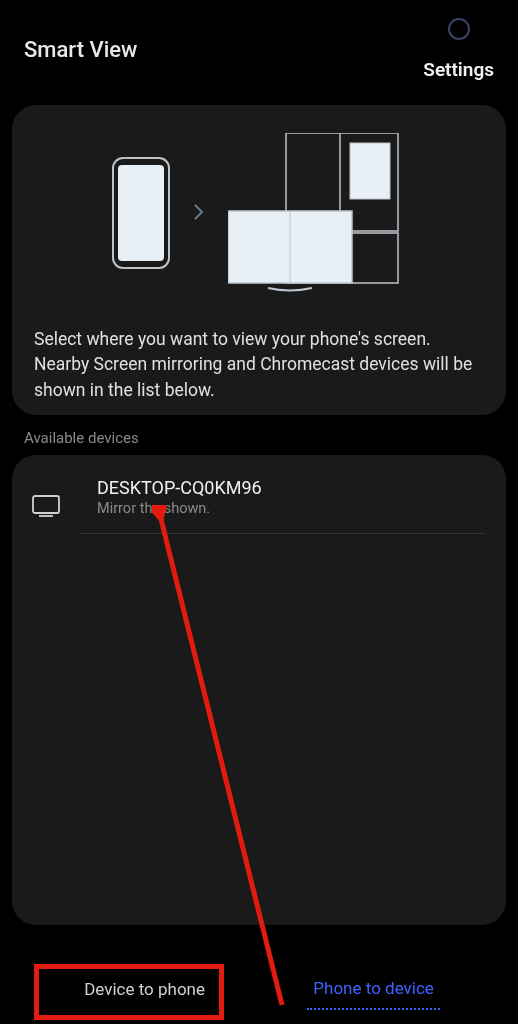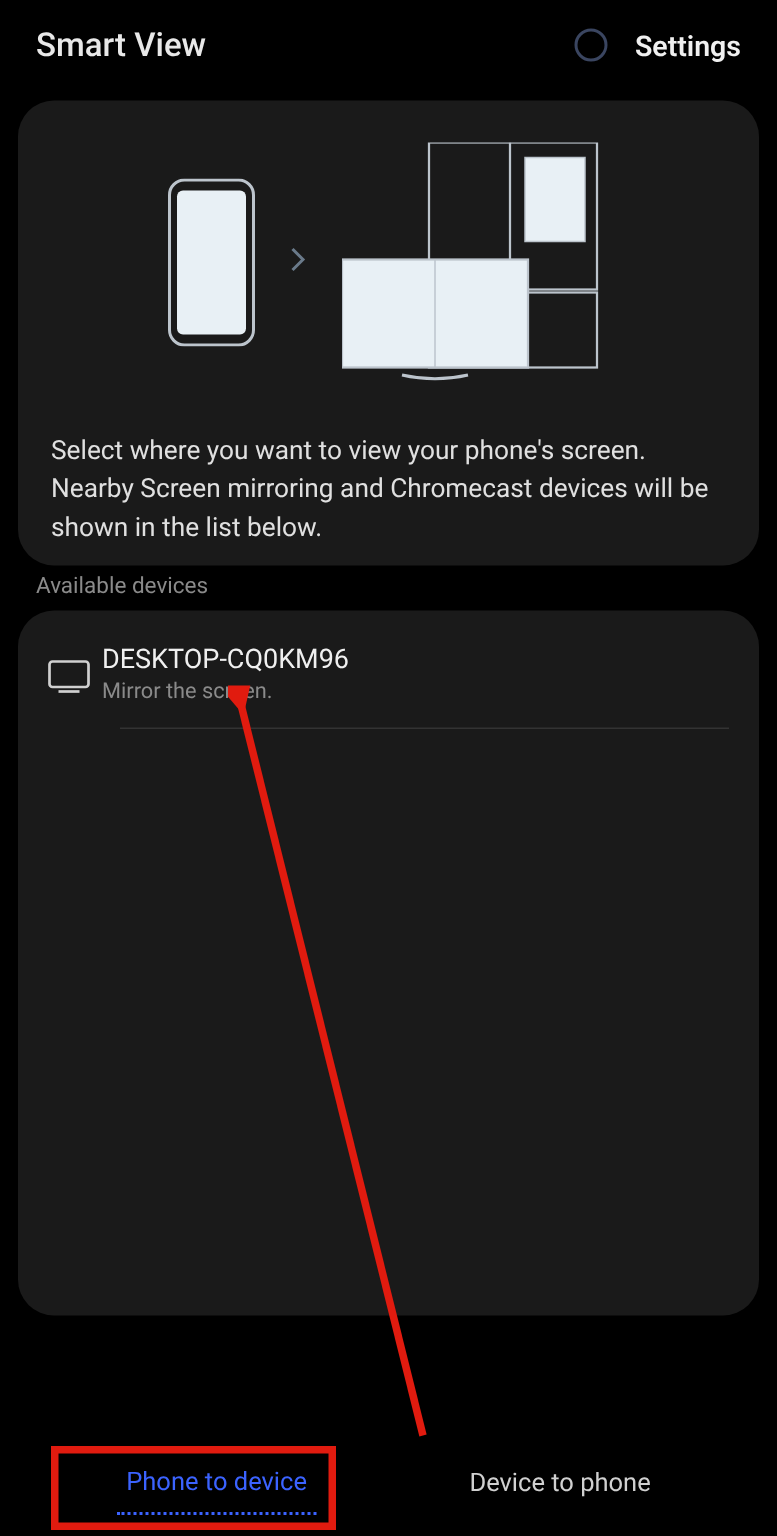--- a/index.html
+++ b/index.html
@@ -19,22 +19,23 @@
       padding: 18px 24px 14px 24px;
       gap: 28px;
     }
     .header-title {
       font-size: 22px;
       font-weight: 500;
       color: #e8e8e8;
     }
     .header-right {
       display: flex;
-      align-items: flex-start;
+      align-items: center;
       gap: 18px;
+      flex-direction: column;
     }
     .spinner-icon {
       width: 22px;
       height: 22px;
       border: 2px solid #3a4560;
       border-radius: 50%;
     }
     .settings-label {
       font-size: 19px;
       font-weight: 600;
@@ -64,36 +65,36 @@
     .devices-svg {
       width: 178px;
       height: 160px;
     }
     .description {
       font-size: 17.5px;
       line-height: 1.45;
       color: #e0e0e0;
     }
     .section-label {
-      margin: 4px 24px 8px 24px;
+      margin: 14px 24px 8px 24px;
       font-size: 15px;
       color: #8a8a8a;
     }
     .device-list {
       margin: 0 12px;
       background: #1a1a1a;
       border-radius: 24px;
       padding: 14px 20px 0 20px;
       height: 470px;
       position: relative;
     }
     .device-row {
       display: flex;
-      align-items: center;
-      gap: 8px;
+      align-items: flex-end;
+      gap: 37px;
       padding: 8px 0 16px 0;
     }
     .device-icon {
       width: 28px;
       height: 22px;
       margin-top: 4px;
       flex-shrink: 0;
     }
     .device-text { flex: 1; }
     .device-name {
@@ -187,33 +188,33 @@
 <div class="section-label">Available devices</div>
 
 <div class="device-list">
   <div class="device-row">
     <svg class="device-icon" viewBox="0 0 28 22">
       <rect x="1" y="1" width="26" height="17" rx="2" fill="none" stroke="#d0d0d0" stroke-width="1.8"></rect>
       <line x1="7" y1="21" x2="21" y2="21" stroke="#d0d0d0" stroke-width="1.8"></line>
     </svg>
     <div class="device-text">
       <div class="device-name">DESKTOP-CQ0KM96</div>
-      <div class="device-sub">Mirror the screen.</div>
+      <div class="device-sub">Mirror the shown.</div>
     </div>
   </div>
   <div class="device-divider"></div>
 
   <svg class="arrow-annot" width="160" height="520" viewBox="0 0 160 520">
     <defs>
       <marker id="ah" markerWidth="10" markerHeight="10" refX="2" refY="5" orient="auto">
         <path d="M0,5 L10,0 L10,10 Z" fill="#e11b0f"></path>
       </marker>
     </defs>
     <line x1="130" y1="500" x2="8" y2="10" stroke="#e11b0f" stroke-width="5" marker-end="url(#ah)"></line>
   </svg>
 </div>
 
 <div class="bottom-tabs">
+  <div class="tab tab-inactive">Device to phone</div>
   <div class="tab tab-active">Phone to device</div>
-  <div class="tab tab-inactive">Device to phone</div>
 </div>
 
 <div class="highlight-box"></div>
 
 </body></html>

